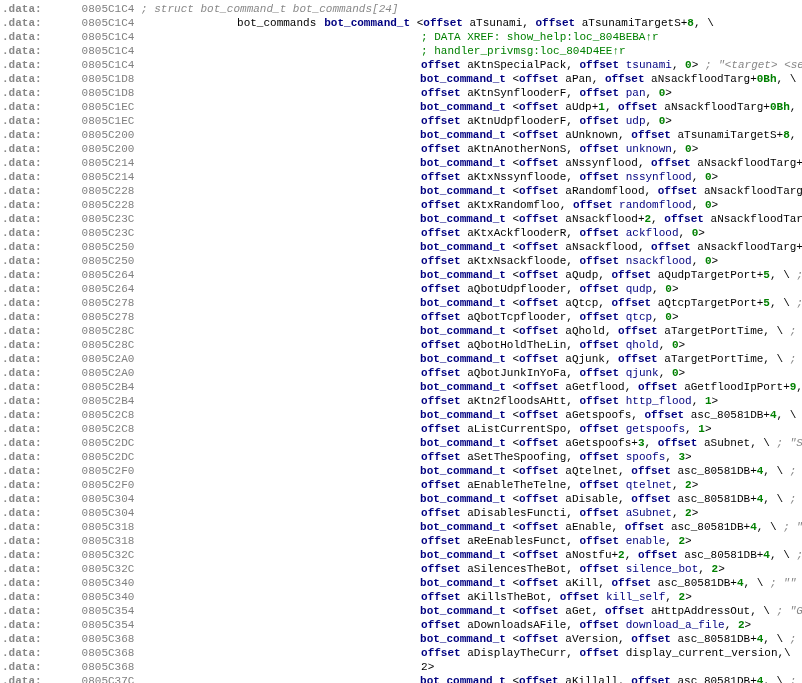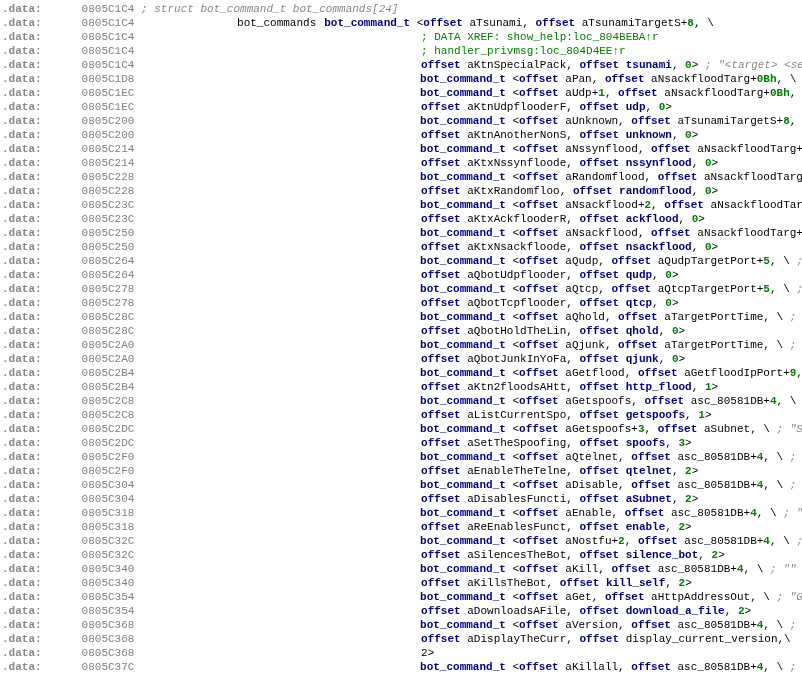--- a/index.html
+++ b/index.html
@@ -12,38 +12,39 @@
     white-space: nowrap;
     overflow: hidden;
     color: #000;
   }
   .line { display: block; }
   .seg { color: #888888; font-weight: bold; } 
   .addr { color: #808080; padding-left: 40px; }
   .kw { color: #000080; font-weight: bold; } 
   .comment { color: #888888; font-style: italic; }
   .ident { color: #000000; }
-  .func { color: #000080; font-weight: bold; }
+  .func { color: #000080; font-weight: normal; }
   .num { color: #008000; font-weight: bold; }
   .ref { color: #008000; }
   .pad-main { display:inline-block; width: 96px; }
   .pad-ind2 { display:inline-block; width: 280px; }
   .pad-ind3 { display:inline-block; width: 280px; }
   .pad-col2 { display:inline-block; width: 183px; }
 </style>
 </head>
 <body>
 
 <div id="listing">
     <div class="line"><span class="seg">.data:</span><span class="addr">0805C1C4</span> <span class="comment">; struct bot_command_t bot_commands[24]</span></div>
     <div class="line"><span class="seg">.data:</span><span class="addr">0805C1C4</span> <span class="pad-main"></span><span class="ident">bot_commands</span><span style="display:inline-block;width:8px"></span><span><span class="kw">bot_command_t</span> &lt;<span class="kw">offset </span>aTsunami, <span class="kw">offset </span>aTsunamiTargetS+<span class="num">8</span>, \</span></div>
     <div class="line"><span class="seg">.data:</span><span class="addr">0805C1C4</span> <span class="pad-ind3"></span><span class="ref">; DATA XREF: show_help:loc_804BEBA↑r</span></div>
     <div class="line"><span class="seg">.data:</span><span class="addr">0805C1C4</span> <span class="pad-ind3"></span><span class="ref">; handler_privmsg:loc_804D4EE↑r</span></div>
     <div class="line"><span class="seg">.data:</span><span class="addr">0805C1C4</span> <span class="pad-ind2"></span><span><span class="kw">offset </span>aKtnSpecialPack, <span class="kw">offset </span><span class="func">tsunami</span>, <span class="num">0</span>&gt;</span> <span class="comment">; "&lt;target&gt; &lt;secs&gt;" ...</span></div>
     <div class="line"><span class="seg">.data:</span><span class="addr">0805C1D8</span> <span class="pad-main"></span><span class="pad-col2"></span><span><span class="kw">bot_command_t</span> &lt;<span class="kw">offset </span>aPan, <span class="kw">offset </span>aNsackfloodTarg+<span class="num">0Bh</span>, \</span> <span class="comment">; "&lt;target&gt; &lt;port&gt; &lt;secs&gt;"</span></div>
+    <div class="line"><span class="seg">.data:</span><span class="addr">0805C1D8</span> <span class="pad-ind2"></span><span><span class="kw">offset </span>aKtnSynflooderF, <span class="kw">offset </span><span class="func">pan</span>, <span class="num">0</span>&gt;</span></div>
     <div class="line"><span class="seg">.data:</span><span class="addr">0805C1EC</span> <span class="pad-main"></span><span class="pad-col2"></span><span><span class="kw">bot_command_t</span> &lt;<span class="kw">offset </span>aUdp+<span class="num">1</span>, <span class="kw">offset </span>aNsackfloodTarg+<span class="num">0Bh</span>, \</span> <span class="comment">; "&lt;target&gt; &lt;port&gt; &lt;sec</span></div>
     <div class="line"><span class="seg">.data:</span><span class="addr">0805C1EC</span> <span class="pad-ind2"></span><span><span class="kw">offset </span>aKtnUdpflooderF, <span class="kw">offset </span><span class="func">udp</span>, <span class="num">0</span>&gt;</span></div>
     <div class="line"><span class="seg">.data:</span><span class="addr">0805C200</span> <span class="pad-main"></span><span class="pad-col2"></span><span><span class="kw">bot_command_t</span> &lt;<span class="kw">offset </span>aUnknown, <span class="kw">offset </span>aTsunamiTargetS+<span class="num">8</span>, \</span> <span class="comment">; "&lt;target&gt; &lt;secs&gt;" ...</span></div>
     <div class="line"><span class="seg">.data:</span><span class="addr">0805C200</span> <span class="pad-ind2"></span><span><span class="kw">offset </span>aKtnAnotherNonS, <span class="kw">offset </span><span class="func">unknown</span>, <span class="num">0</span>&gt;</span></div>
     <div class="line"><span class="seg">.data:</span><span class="addr">0805C214</span> <span class="pad-main"></span><span class="pad-col2"></span><span><span class="kw">bot_command_t</span> &lt;<span class="kw">offset </span>aNssynflood, <span class="kw">offset </span>aNsackfloodTarg+<span class="num">0Bh</span>, \</span> </div>
     <div class="line"><span class="seg">.data:</span><span class="addr">0805C214</span> <span class="pad-ind2"></span><span><span class="kw">offset </span>aKtxNssynfloode, <span class="kw">offset </span><span class="func">nssynflood</span>, <span class="num">0</span>&gt;</span></div>
     <div class="line"><span class="seg">.data:</span><span class="addr">0805C228</span> <span class="pad-main"></span><span class="pad-col2"></span><span><span class="kw">bot_command_t</span> &lt;<span class="kw">offset </span>aRandomflood, <span class="kw">offset </span>aNsackfloodTarg+<span class="num">0Bh</span>, \</span> </div>
     <div class="line"><span class="seg">.data:</span><span class="addr">0805C228</span> <span class="pad-ind2"></span><span><span class="kw">offset </span>aKtxRandomfloo, <span class="kw">offset </span><span class="func">randomflood</span>, <span class="num">0</span>&gt;</span></div>
     <div class="line"><span class="seg">.data:</span><span class="addr">0805C23C</span> <span class="pad-main"></span><span class="pad-col2"></span><span><span class="kw">bot_command_t</span> &lt;<span class="kw">offset </span>aNsackflood+<span class="num">2</span>, <span class="kw">offset </span>aNsackfloodTarg+<span class="num">0Bh</span>, \</span> </div>
     <div class="line"><span class="seg">.data:</span><span class="addr">0805C23C</span> <span class="pad-ind2"></span><span><span class="kw">offset </span>aKtxAckflooderR, <span class="kw">offset </span><span class="func">ackflood</span>, <span class="num">0</span>&gt;</span></div>

